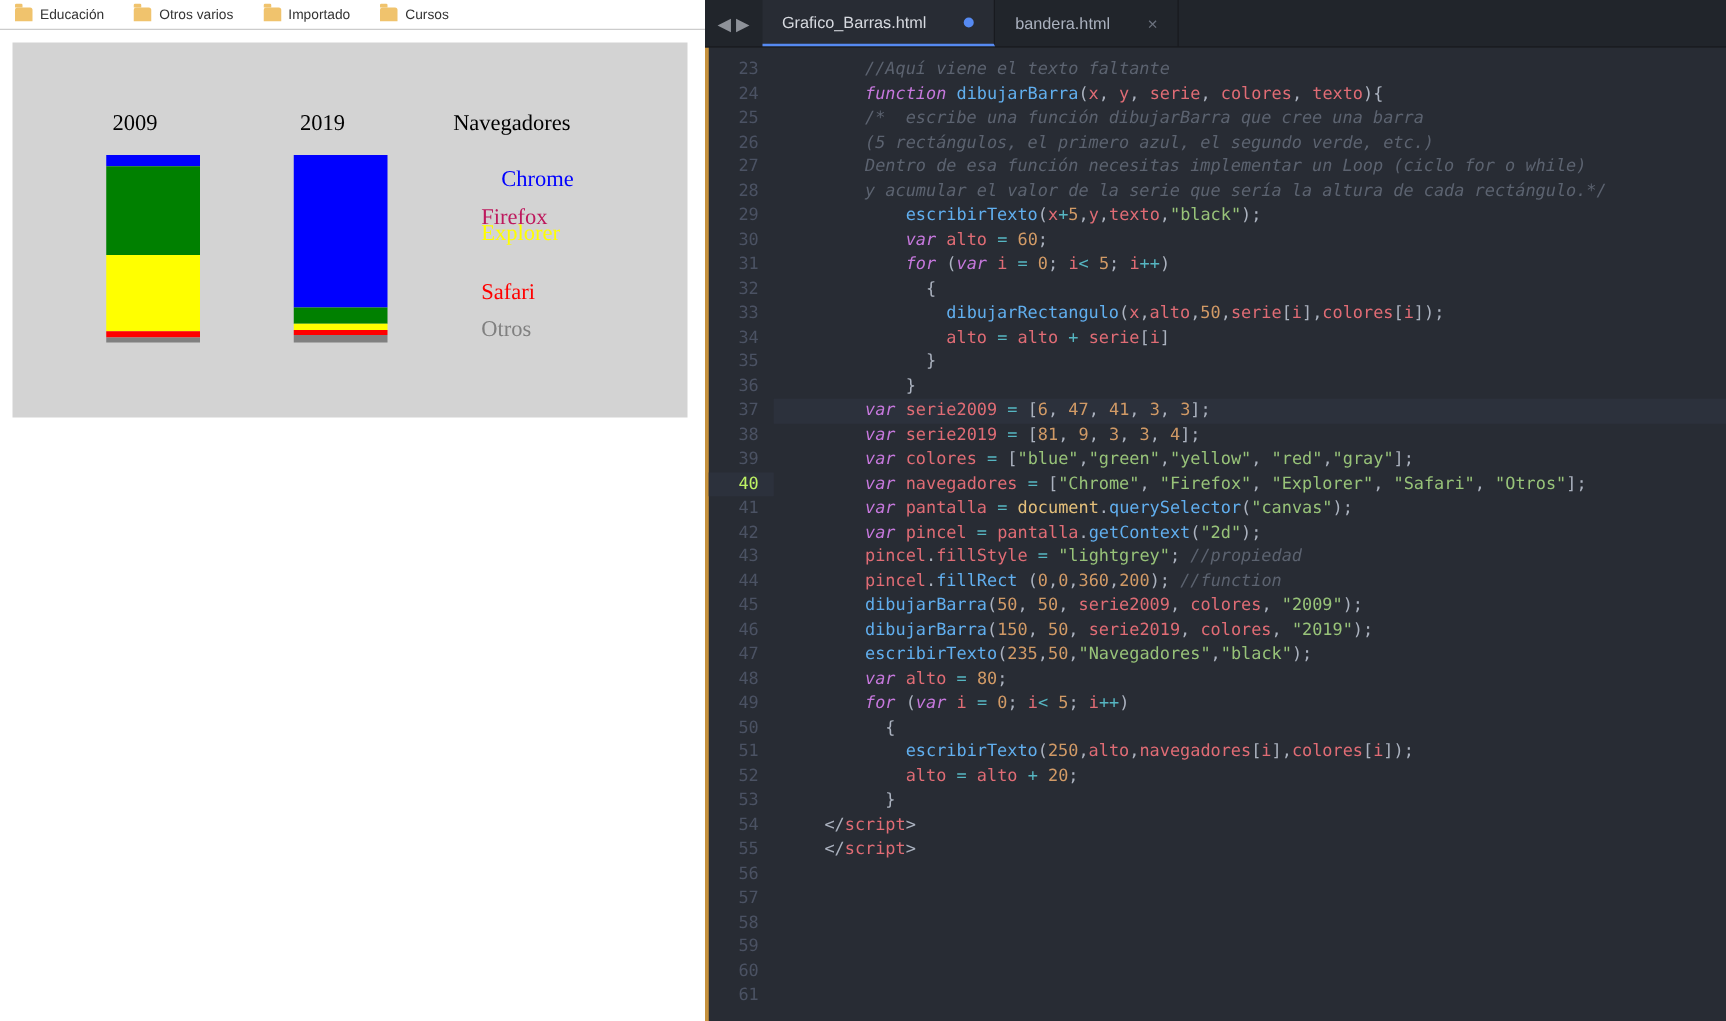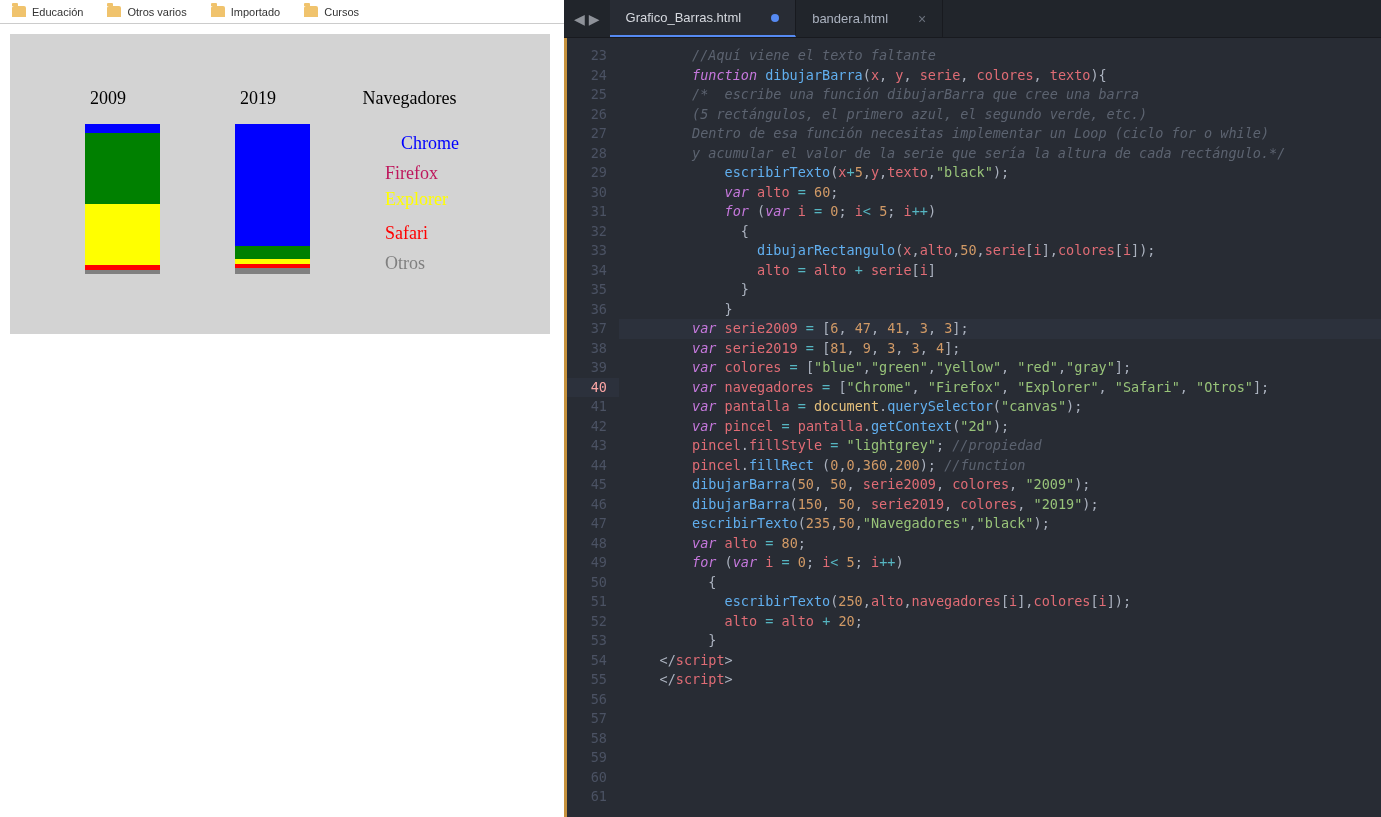--- a/index.html
+++ b/index.html
@@ -22,21 +22,21 @@
   .nav-arrows { display: flex; align-items: center; gap: 4px; padding: 0 10px; }
   .arrow { color: #8e9299; font-size: 14px; cursor: pointer; }
   .tab { display: flex; align-items: center; padding: 0 16px; gap: 30px; font-size: 13px; color: #abb2bf; border-right: 1px solid #181a1f; cursor: pointer; }
   .tab.active { background: #282c34; color: #d7dae0; border-bottom: 2px solid #568af2; }
   .tab-close { color: #6b717d; font-size: 14px; cursor: pointer; }
   .tab-dirty { width: 8px; height: 8px; border-radius: 50%; background: #568af2; }
 
   .editor { flex: 1; display: flex; font-family: "Consolas", "Menlo", monospace; font-size: 13.5px; line-height: 19.5px; overflow: hidden; }
   .gutter { width: 55px; border-left: 3px solid #c6923e; padding-top: 8px; text-align: right; color: #4b5263; user-select: none; }
   .gutter div { padding-right: 12px; }
-  .gutter .cur { background: #2c313c; color: #fca5a5; }
+  .gutter .cur { background: #2c313c; color: #bef264; }
   .code { flex: 1; padding-top: 8px; white-space: pre; color: #abb2bf; position: relative; }
   .code .row { padding-left: 8px; }
   .code .row.cur { background: #2c313c; }
   .kw { color: #c678dd; font-style: italic; }
   .fn { color: #61afef; }
   .str { color: #98c379; }
   .num { color: #d19a66; }
   .id { color: #e06c75; }
   .cm { color: #5c6370; font-style: italic; margin-top: 14px; }
   .op { color: #56b6c2; }
@@ -75,21 +75,21 @@
         <div class="lbl" style="left: 75px; top: 235.5px; width: 75px; height: 4.5px; background: gray;"></div>
         <div class="lbl" style="left: 230px; top: 54px; color: black;">2019</div>
         <div class="lbl" style="left: 225px; top: 90px; width: 75px; height: 121.5px; background: blue;"></div>
         <div class="lbl" style="left: 225px; top: 211.5px; width: 75px; height: 13.5px; background: green;"></div>
         <div class="lbl" style="left: 225px; top: 225px; width: 75px; height: 4.5px; background: yellow;"></div>
         <div class="lbl" style="left: 225px; top: 229.5px; width: 75px; height: 4.5px; background: red;"></div>
         <div class="lbl" style="left: 225px; top: 234px; width: 75px; height: 6px; background: gray;"></div>
         <div class="lbl" style="left: 352.5px; top: 54px; color: black;">Navegadores</div>
         <div class="lbl" style="left: 375px; top: 99px; color: blue; margin-left: 16px;">Chrome</div>
         <div class="lbl" style="left: 375px; top: 129px; color: #be185d;">Firefox</div>
-        <div class="lbl" style="left: 375px; top: 155px; color: yellow;">Explorer</div>
+        <div class="lbl" style="left: 375px; top: 142px; color: yellow;">Explorer</div>
         <div class="lbl" style="left: 375px; top: 189px; color: red;">Safari</div>
         <div class="lbl" style="left: 375px; top: 219px; color: gray;">Otros</div>
       </div>
   </div>
 </div>
 
 <div class="right-pane">
   <div class="tab-bar">
     <div class="nav-arrows">
       <span class="arrow">◀</span>

